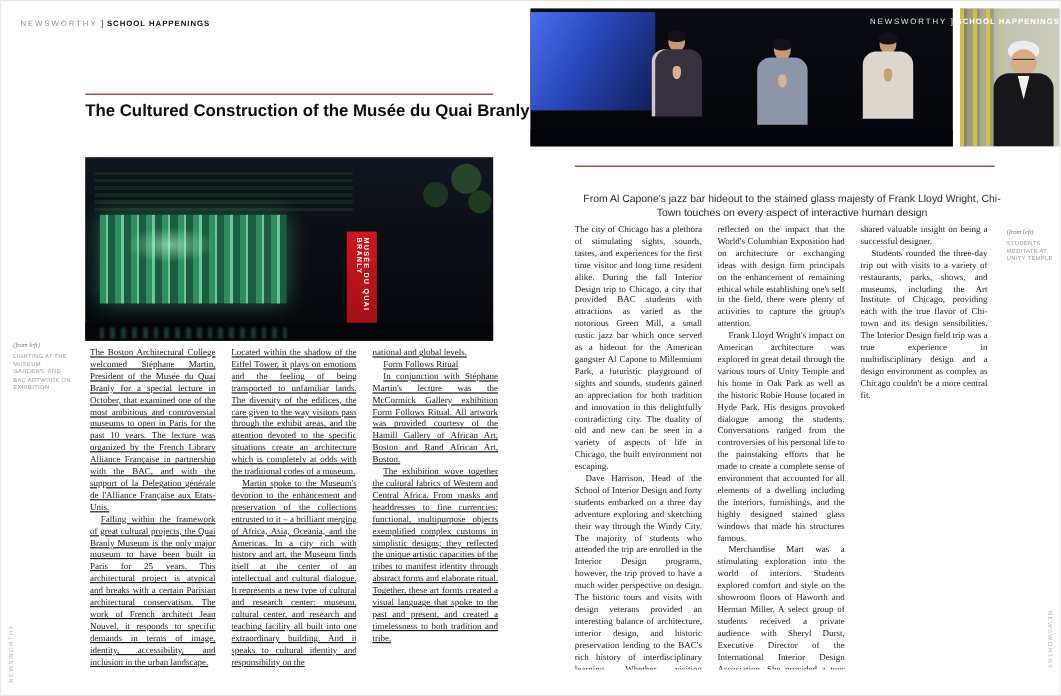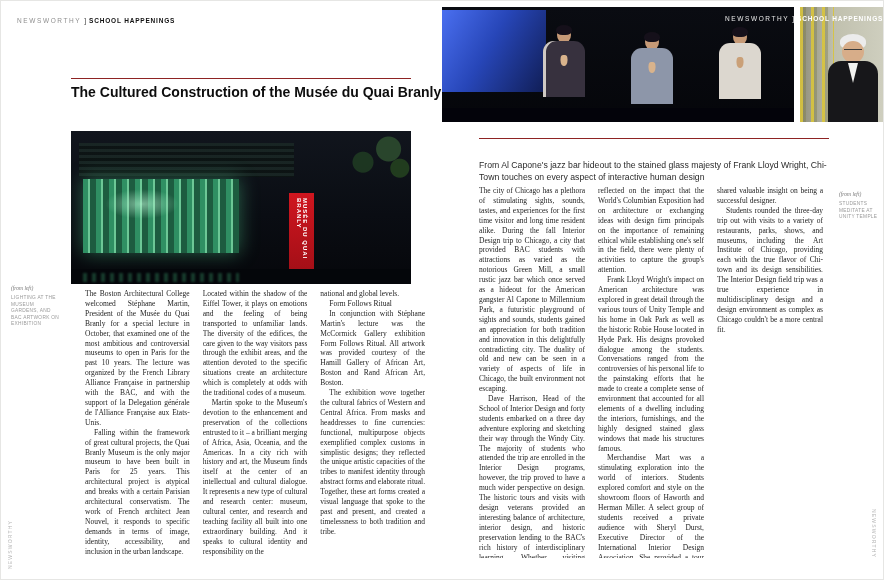--- a/index.html
+++ b/index.html
@@ -21,21 +21,21 @@
   .rule { position:absolute; height:1px; background:#8e2323; }
   #rule-l { left:70px; top:77px; width:340px; }
   #rule-r { left:478px; top:137px; width:350px; }
 
   .headline { position:absolute; font-family:"Liberation Sans",sans-serif; font-weight:bold; font-size:14px; color:#0d0d0d; white-space:nowrap; }
   #title-l { left:70px; top:83px; }
   #title-r { left:478px; top:143px; }
 
   .standfirst { position:absolute; font-family:"Liberation Sans",sans-serif; font-size:8.7px; line-height:11.5px; color:#2b2b2b; }
   #sub-l { left:70px; top:99px; width:340px;margin-top:40px; }
-  #sub-r { left:478px; top:159px; width:362px; }
+  #sub-r { left:478px; top:159px; width:362px;text-align:center; }
 
   
   .photo { position:absolute; overflow:hidden; }
   #photo-l { left:70px; top:130px; width:340px; height:153px;
              background:linear-gradient(180deg,#11151d 0%,#0a0d13 55%,#06070b 100%); }
   .pl-structure { position:absolute; left:8px; top:12px; width:215px; height:34px;
                   background:repeating-linear-gradient(180deg,#1c2b27 0 3px,#0c1412 3px 6px); opacity:.75; }
   .pl-glass { position:absolute; left:12px; top:48px; width:156px; height:74px;
               background:repeating-linear-gradient(90deg,#2f8f63 0 5px,#6cc796 5px 7px,#1d5c40 7px 13px);
               box-shadow:0 0 18px rgba(80,200,140,.45); }
@@ -81,21 +81,21 @@
   
   .caption { position:absolute; color:#8a8a8a; }
   .caption .lead { display:block; font-style:italic; font-size:5.5px; line-height:7px; color:#777; margin-bottom:3px; }
   .caption .body { display:block; font-family:"Liberation Sans",sans-serif; font-size:4.8px; line-height:6.5px;
                    letter-spacing:.3px; text-transform:uppercase; color:#9a9a9a; }
   #cap-l { left:10px; top:284px; width:52px; }
   #cap-r { left:838px; top:190px; width:42px; }
 
   
   .cols { position:absolute; display:flex; gap:13px; }
-  #cols-l { left:84px; top:288px; width:340px; height:267px; }
+  #cols-l { left:74px; top:288px; width:340px; height:267px;text-decoration:underline; }
   #cols-r { left:478px; top:185px; width:348px; height:372px; }
   .col { width:105px; font-size:7.5px; line-height:9.9px; text-align:justify; color:#1c1c1c; overflow:hidden; }
   #cols-r .col { width:106px; }
   .col p { margin:0; }
   .col p.indent { text-indent:9px; }
 
   
   .vfoot { position:absolute; writing-mode:vertical-rl; font-family:"Liberation Sans",sans-serif;
            font-size:5px; letter-spacing:1.2px; color:#b5b5b5; height:60px; }
   #vf-l { left:6px; top:508px; transform:rotate(180deg); }
@@ -199,21 +199,21 @@
     <span class="lead">(from left)</span>
     <span class="body">students meditate at Unity Temple</span>
   </div>
 
   <div class="cols" id="cols-r">
     <div class="col">
       <p>The city of Chicago has a plethora of stimulating sights, sounds, tastes, and experiences for the first time visitor and long time resident alike. During the fall Interior Design trip to Chicago, a city that provided BAC students with attractions as varied as the notorious Green Mill, a small rustic jazz bar which once served as a hideout for the American gangster Al Capone to Millennium Park, a futuristic playground of sights and sounds, students gained an appreciation for both tradition and innovation in this delightfully contradicting city. The duality of old and new can be seen in a variety of aspects of life in Chicago, the built environment not escaping.</p>
       <p class="indent">Dave Harrison, Head of the School of Interior Design and forty students embarked on a three day adventure exploring and sketching their way through the Windy City. The majority of students who attended the trip are enrolled in the Interior Design programs, however, the trip proved to have a much wider perspective on design. The historic tours and visits with design veterans provided an interesting balance of architecture, interior design, and historic preservation lending to the BAC's rich history of interdisciplinary learning. Whether visiting Chicago's historic Loop, where students toured skyscrapers and</p>
     </div>
     <div class="col">
-      <p>reflected on the impact that the World's Columbian Exposition had on architecture or exchanging ideas with design firm principals on the importance of remaining ethical while establishing one's self in the field, there were plenty of activities to capture the group's attention.</p>
+      <p>reflected on the impact that the World's Columbian Exposition had on architecture or exchanging ideas with design firm principals on the enhancement of remaining ethical while establishing one's self in the field, there were plenty of activities to capture the group's attention.</p>
       <p class="indent">Frank Lloyd Wright's impact on American architecture was explored in great detail through the various tours of Unity Temple and his home in Oak Park as well as the historic Robie House located in Hyde Park. His designs provoked dialogue among the students. Conversations ranged from the controversies of his personal life to the painstaking efforts that he made to create a complete sense of environment that accounted for all elements of a dwelling including the interiors, furnishings, and the highly designed stained glass windows that made his structures famous.</p>
       <p class="indent">Merchandise Mart was a stimulating exploration into the world of interiors. Students explored comfort and style on the showroom floors of Haworth and Herman Miller. A select group of students received a private audience with Sheryl Durst, Executive Director of the International Interior Design Association. She provided a tour of their new Merchandise Mart offices and</p>
     </div>
     <div class="col">
       <p>shared valuable insight on being a successful designer.</p>
       <p class="indent">Students rounded the three-day trip out with visits to a variety of restaurants, parks, shows, and museums, including the Art Institute of Chicago, providing each with the true flavor of Chi-town and its design sensibilities. The Interior Design field trip was a true experience in multidisciplinary design and a design environment as complex as Chicago couldn't be a more central fit.</p>
     </div>
   </div>
 
   <div class="vfoot" id="vf-l">NEWSWORTHY</div>

